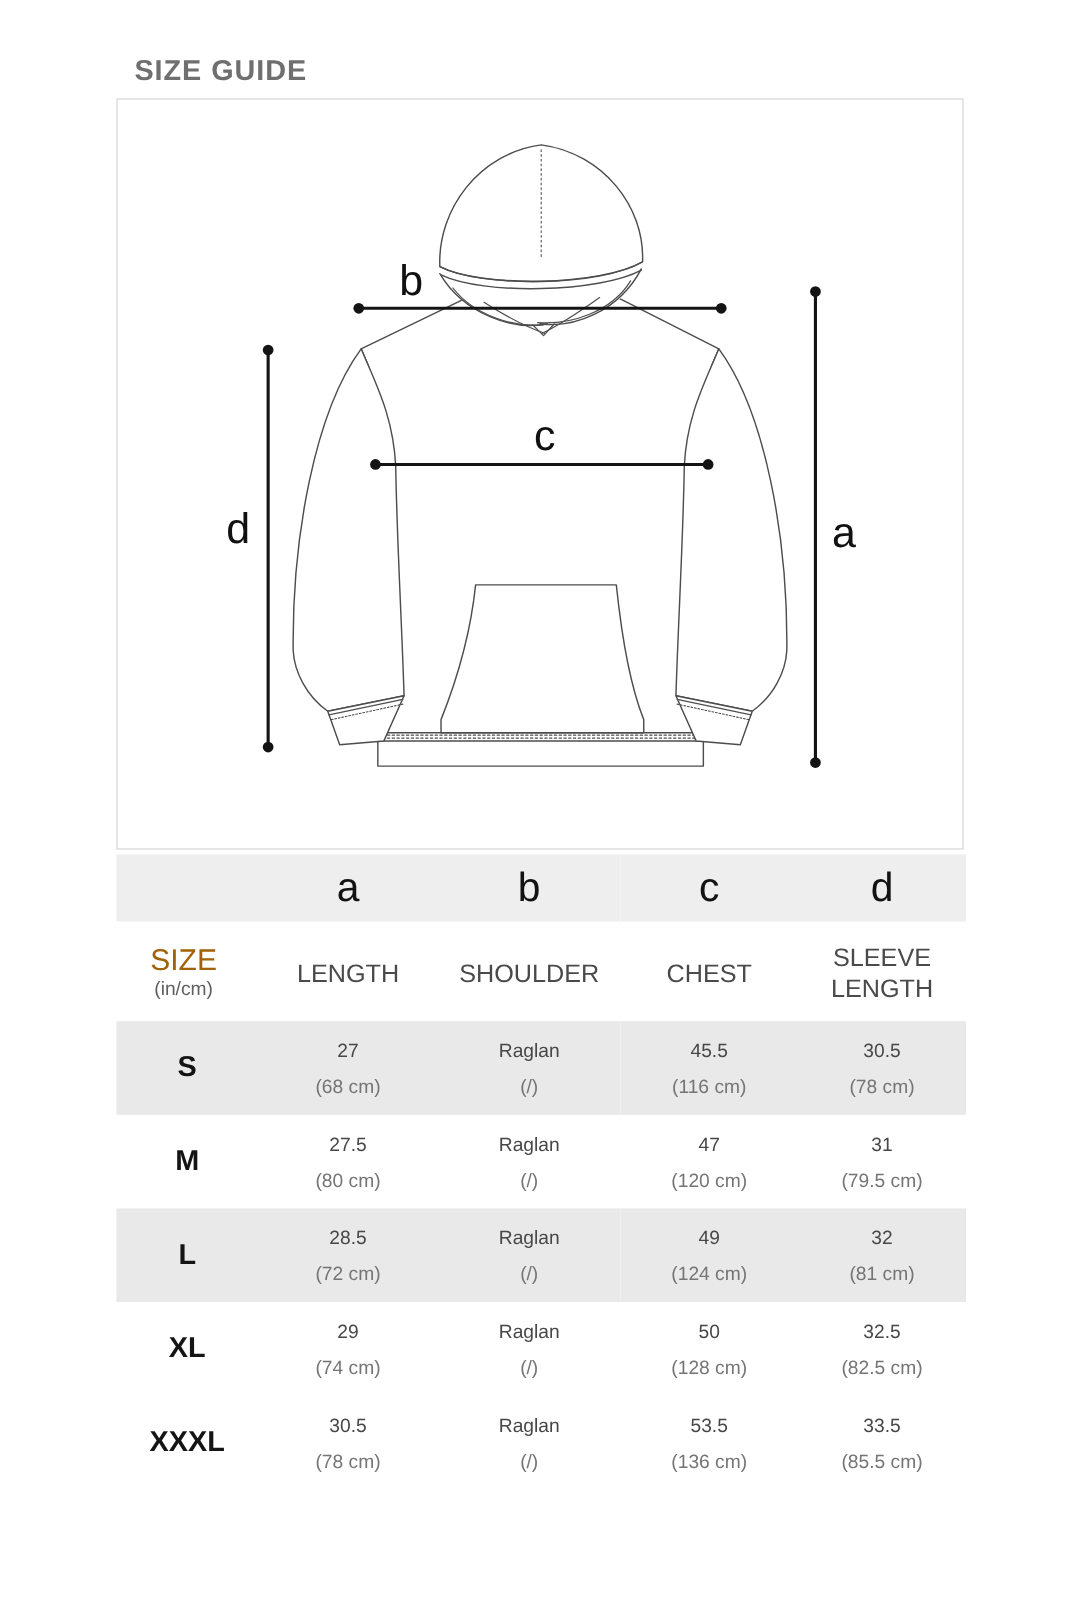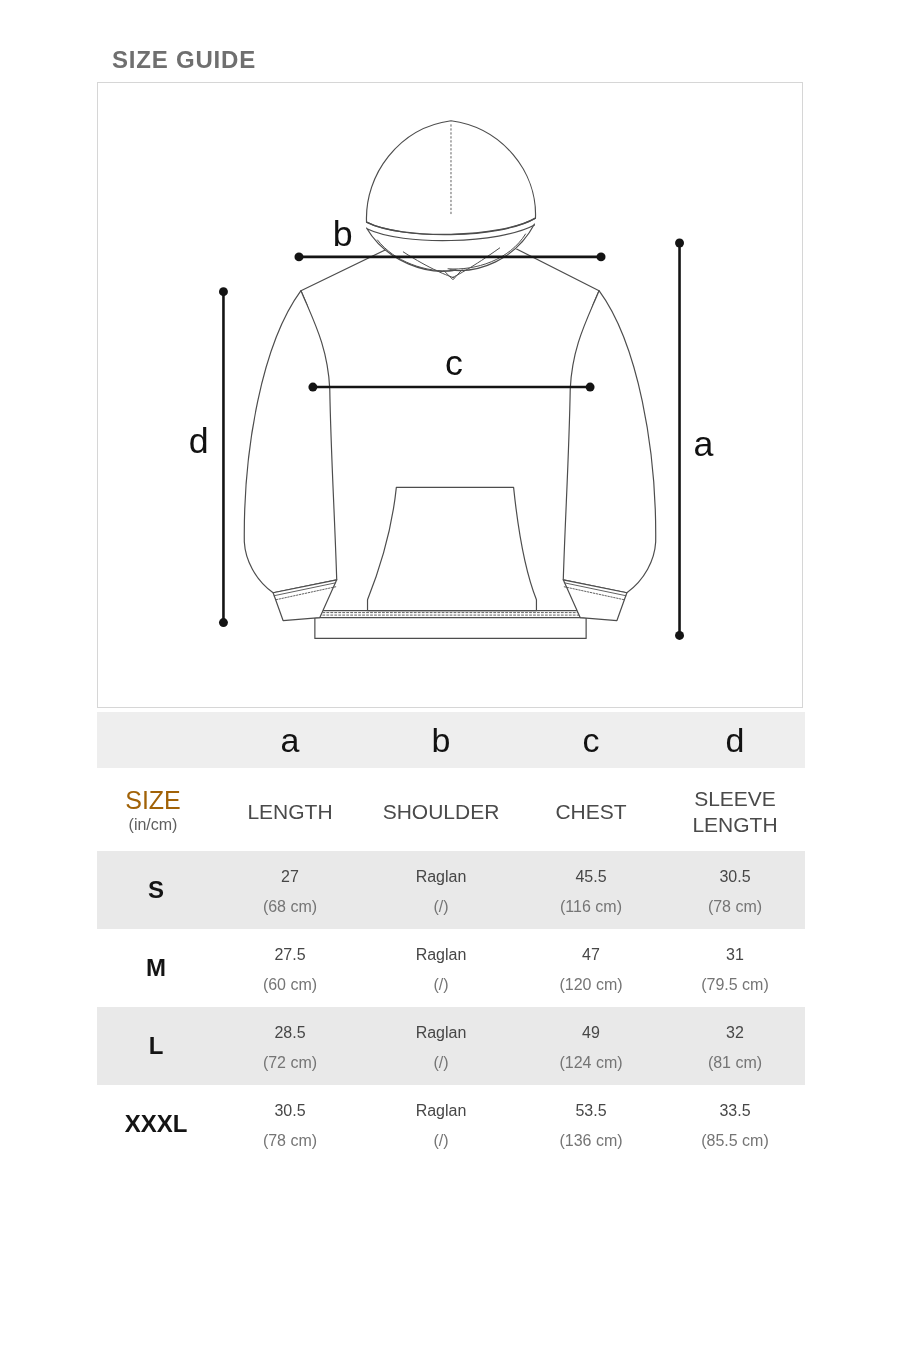--- a/index.html
+++ b/index.html
@@ -181,21 +181,21 @@
           </td>
         <td>
             <span class="cell-value">30.5</span>
             <span class="cell-sub">(78 cm)</span>
           </td>
       </tr>
       <tr class="data-row">
         <td class="size-label">M</td>
         <td>
             <span class="cell-value">27.5</span>
-            <span class="cell-sub">(60 cm)</span>
+            <span class="cell-sub">(80 cm)</span>
           </td>
         <td>
             <span class="cell-value">Raglan</span>
             <span class="cell-sub">(/)</span>
           </td>
         <td>
             <span class="cell-value">47</span>
             <span class="cell-sub">(120 cm)</span>
           </td>
         <td>
@@ -216,20 +216,39 @@
         <td>
             <span class="cell-value">49</span>
             <span class="cell-sub">(124 cm)</span>
           </td>
         <td>
             <span class="cell-value">32</span>
             <span class="cell-sub">(81 cm)</span>
           </td>
       </tr>
       <tr class="data-row">
+        <td class="size-label">XL</td>
+        <td>
+            <span class="cell-value">29</span>
+            <span class="cell-sub">(74 cm)</span>
+          </td>
+        <td>
+            <span class="cell-value">Raglan</span>
+            <span class="cell-sub">(/)</span>
+          </td>
+        <td>
+            <span class="cell-value">50</span>
+            <span class="cell-sub">(128 cm)</span>
+          </td>
+        <td>
+            <span class="cell-value">32.5</span>
+            <span class="cell-sub">(82.5 cm)</span>
+          </td>
+      </tr>
+      <tr class="data-row">
         <td class="size-label">XXXL</td>
         <td>
             <span class="cell-value">30.5</span>
             <span class="cell-sub">(78 cm)</span>
           </td>
         <td>
             <span class="cell-value">Raglan</span>
             <span class="cell-sub">(/)</span>
           </td>
         <td>

